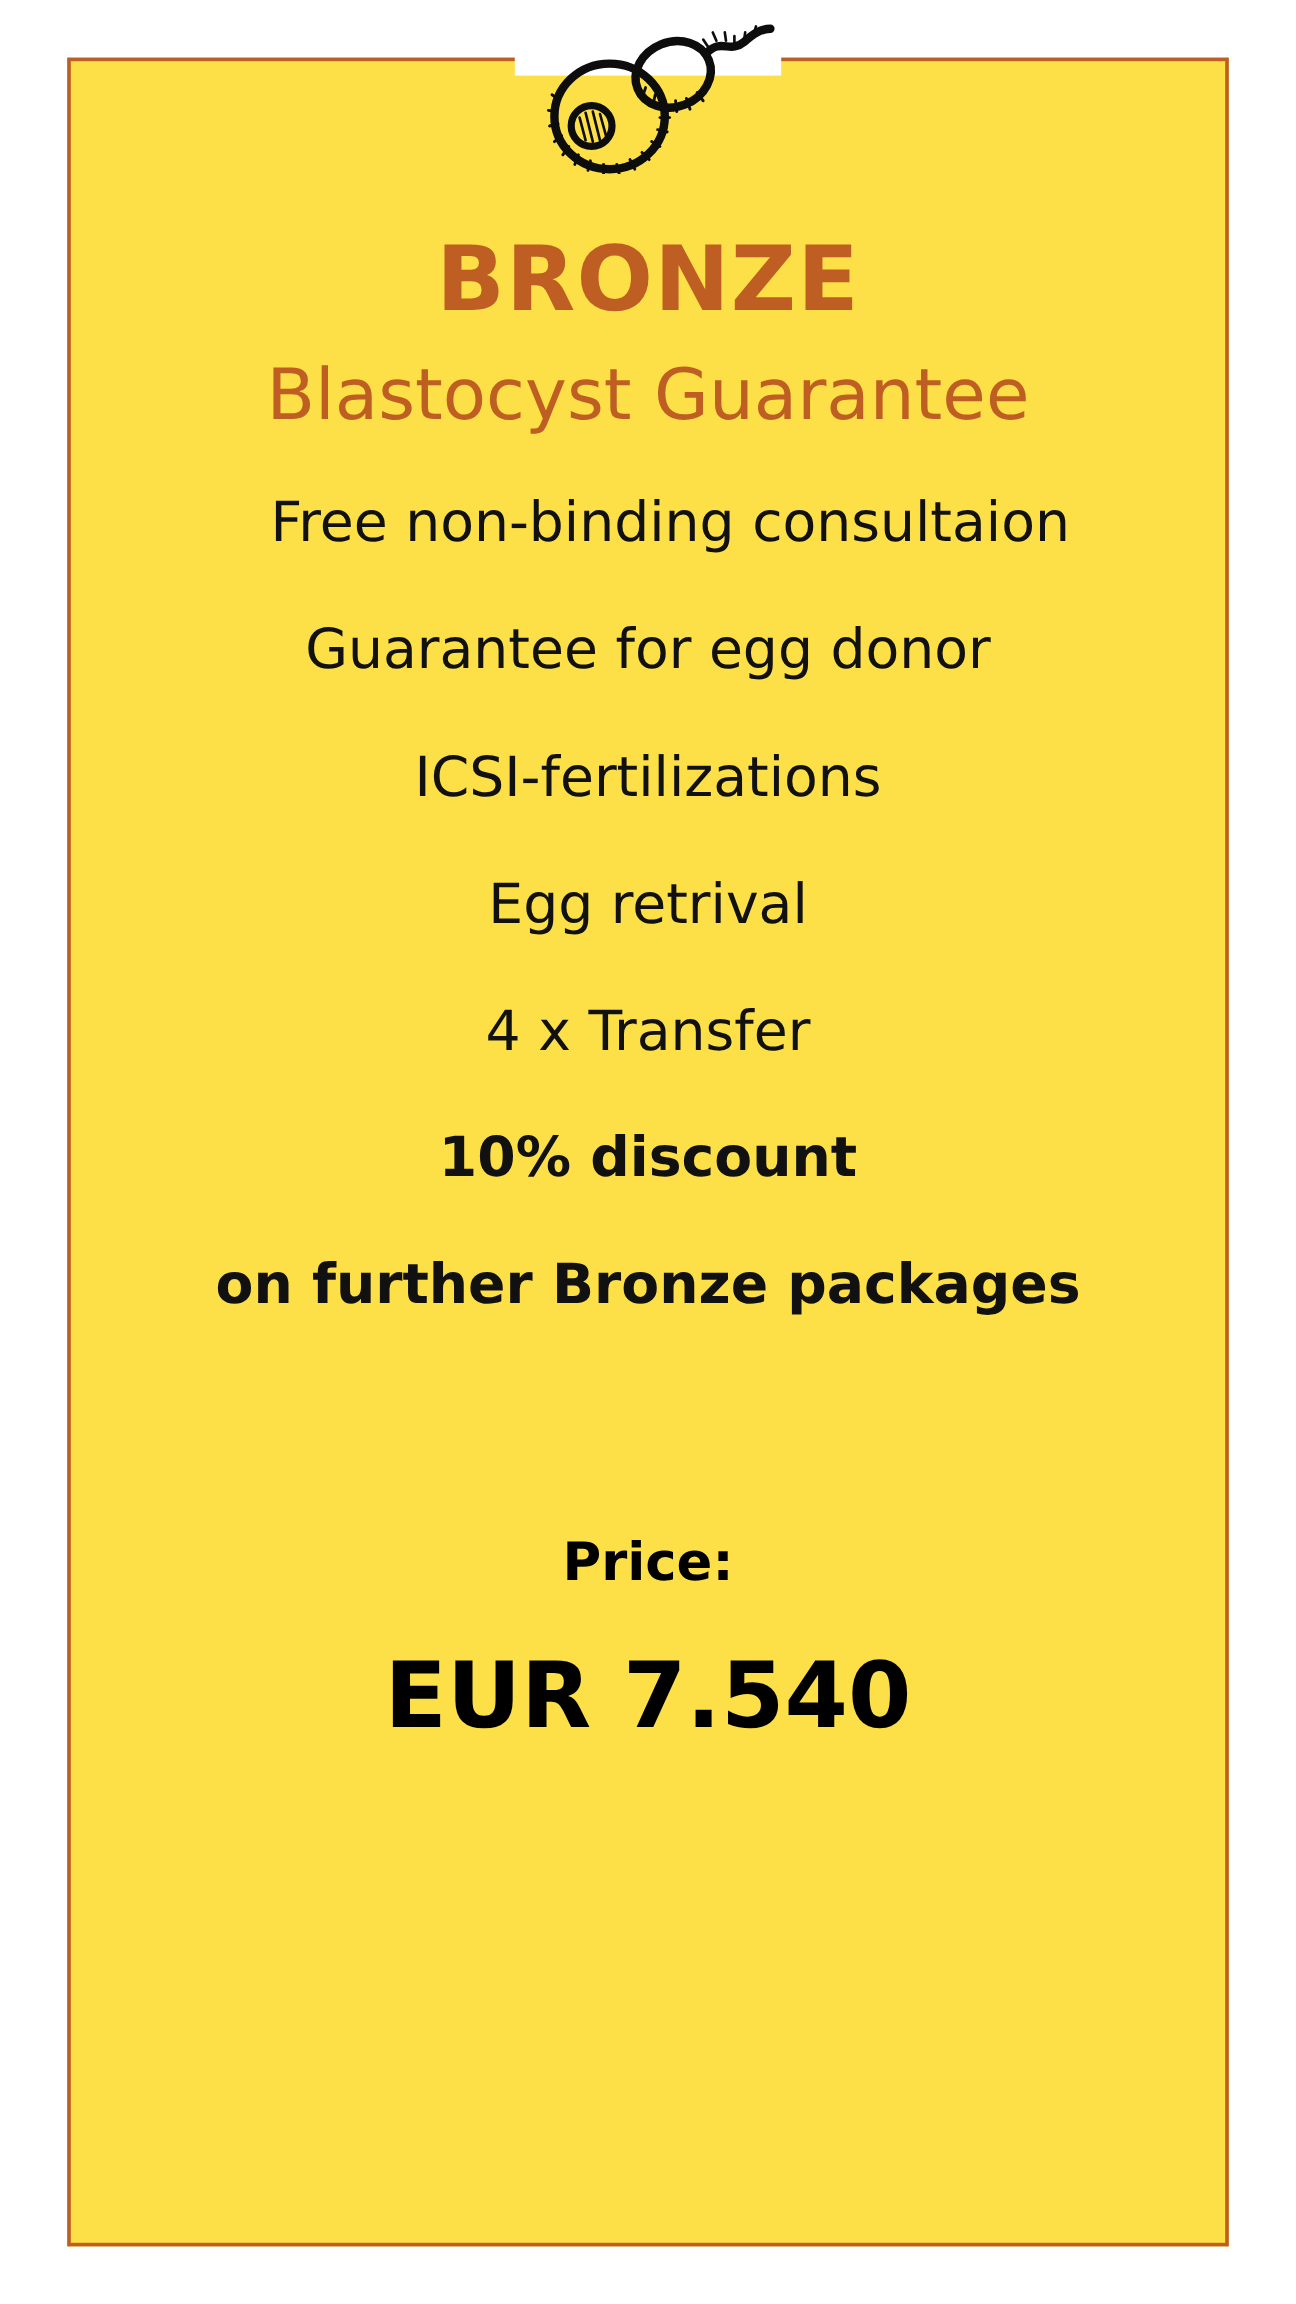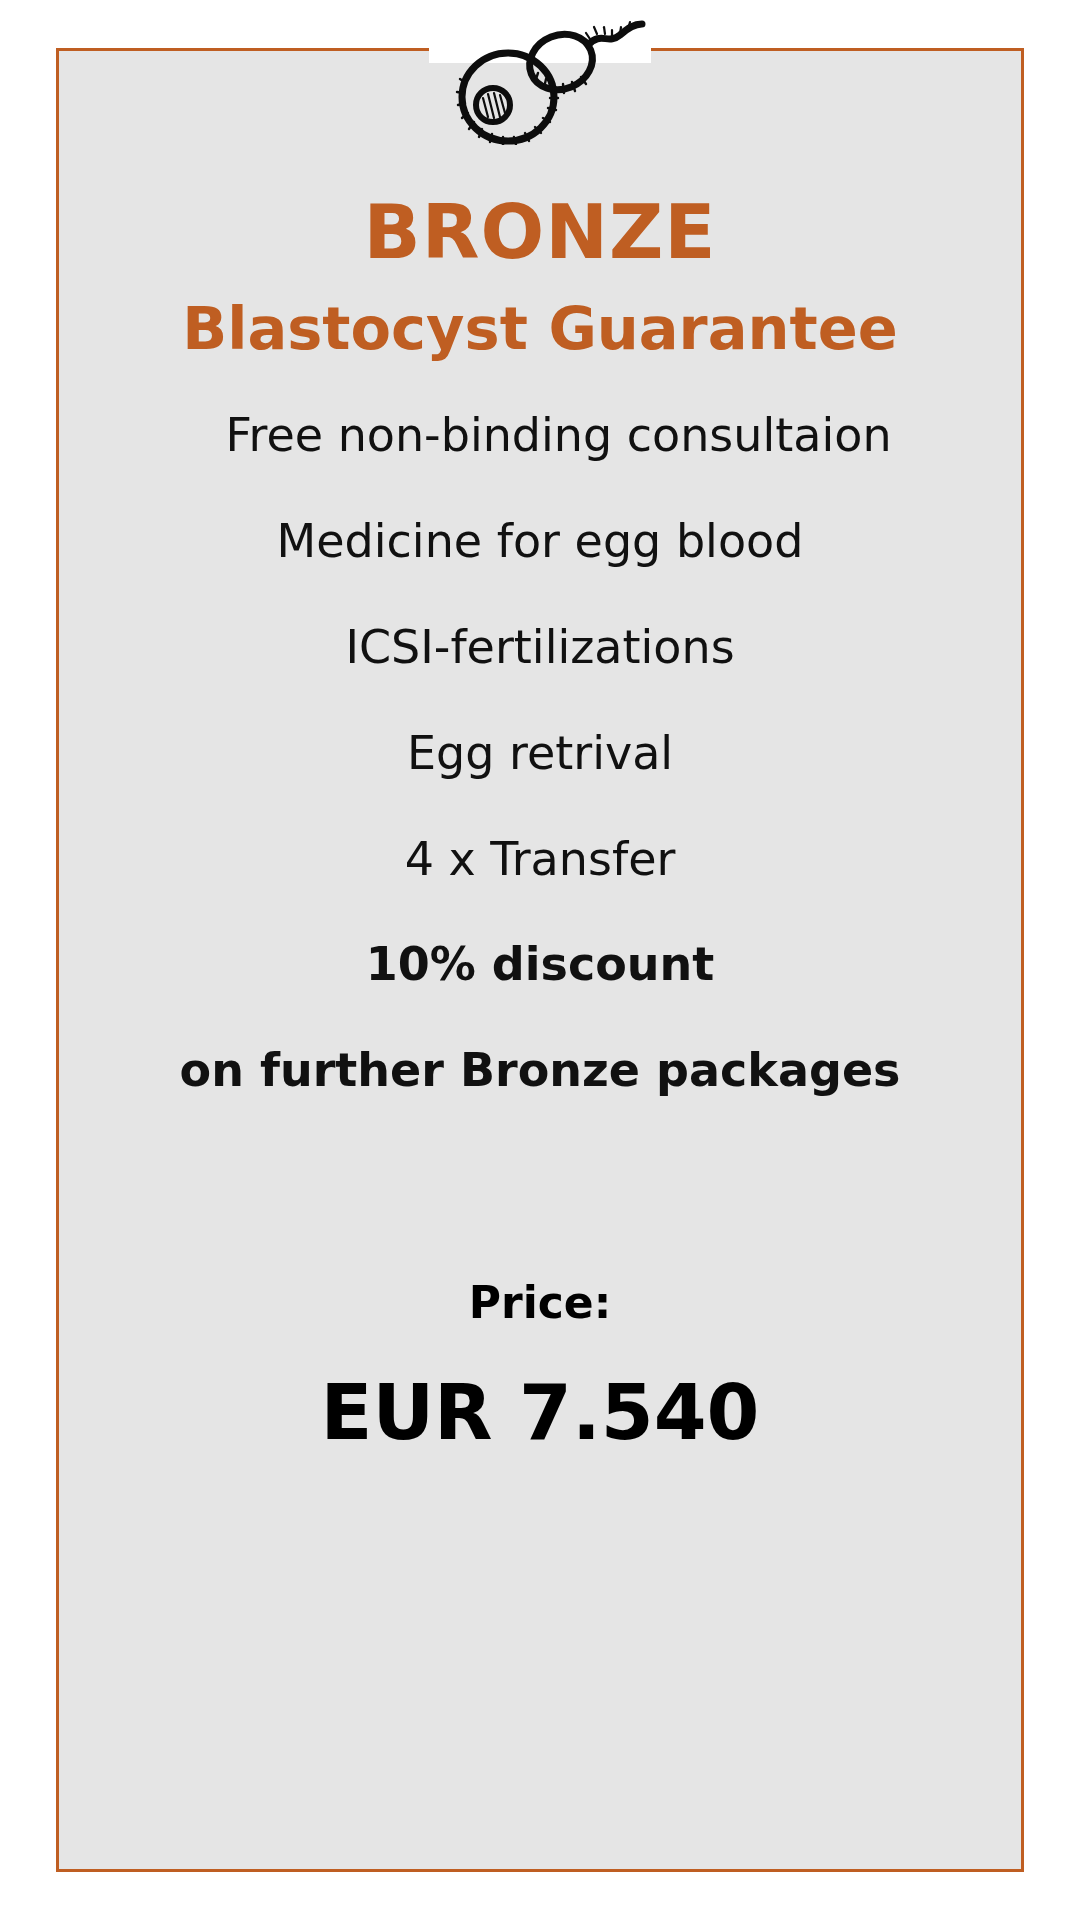--- a/index.html
+++ b/index.html
@@ -23,21 +23,21 @@
 
   
   .card {
     position: absolute;
     left: 56px;
     top: 48px;
     width: 968px;
     height: 1824px;
     box-sizing: border-box;
     border: 3px solid #BF5E22;
-    background: #e5e5e5;
+    background: #fde047;
   }
 
   
   .border-gap {
     position: absolute;
     left: 50%;
     top: -10px;
     transform: translateX(-50%);
     width: 222px;
     height: 22px;
@@ -76,21 +76,21 @@
     font-weight: bold;
     font-size: 75px;
     letter-spacing: 1px;
     line-height: 1.0;
     text-align: center;
     margin: 0;
   }
 
   .subtitle {
     color: #BF5E22;
-    font-weight: bold;
+    font-weight: normal;
     font-size: 59px;
     line-height: 1.05;
     text-align: center;
     margin: 28px 0 0 0;
   }
 
   .features {
     list-style: none;
     margin: 0;
     padding: 0;
@@ -206,21 +206,21 @@
     </div>
 
     <div class="content">
 
       <div class="title">BRONZE</div>
 
       <div class="subtitle">Blastocyst Guarantee</div>
 
       <ul class="features">
         <li class="feature-item">Free non-binding consultaion</li>
-        <li class="feature-item">Medicine for egg blood</li>
+        <li class="feature-item">Guarantee for egg donor</li>
         <li class="feature-item">ICSI-fertilizations</li>
         <li class="feature-item">Egg retrival</li>
         <li class="feature-item">4 x Transfer</li>
       </ul>
 
       <div class="discount-block">
         <div class="discount-line">10% discount</div>
         <div class="discount-line">on further Bronze packages</div>
       </div>
 

